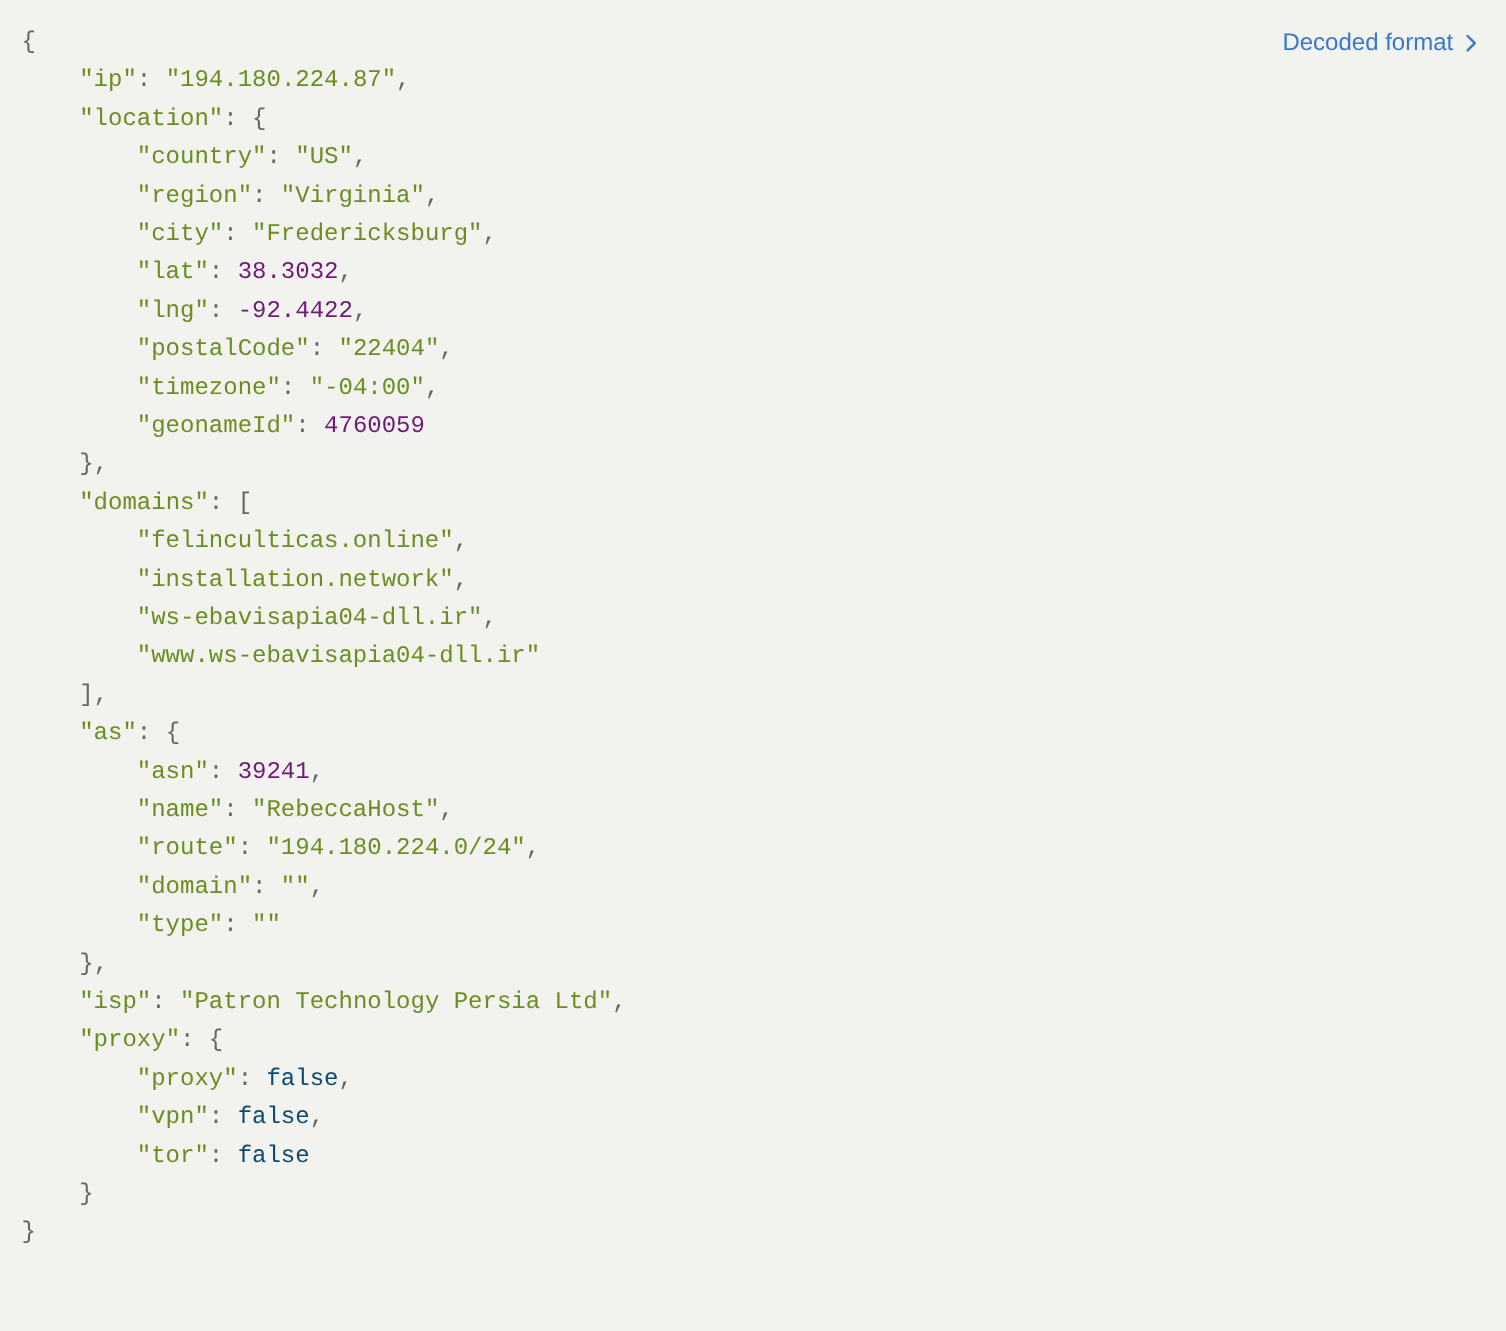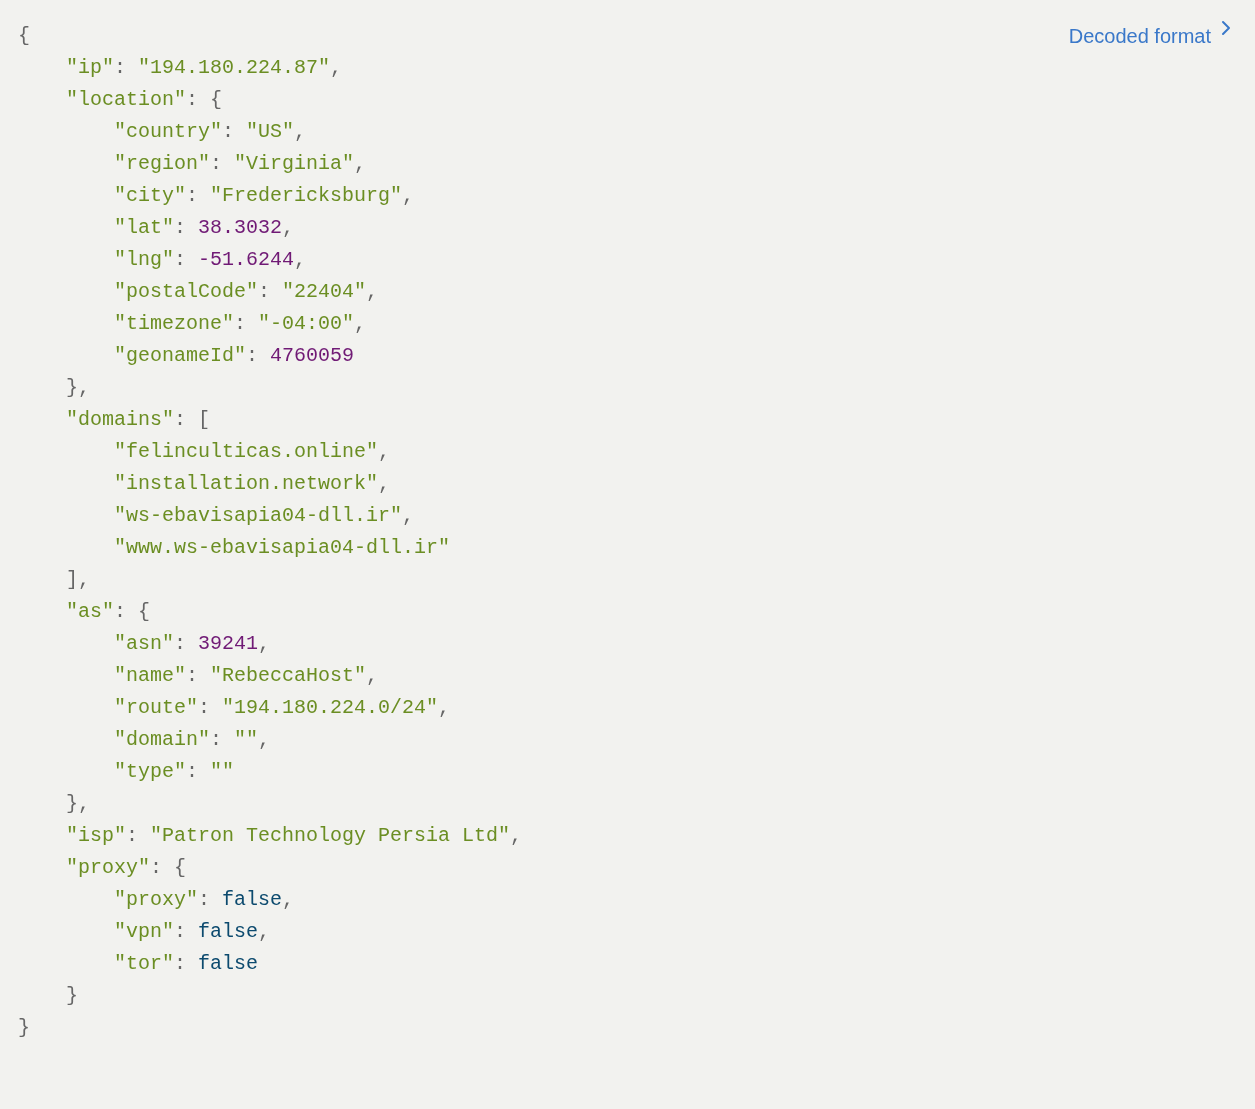--- a/index.html
+++ b/index.html
@@ -17,20 +17,21 @@
   }
   .decoded-link {
     position: absolute;
     top: 0;
     right: 6px;
     font-family: -apple-system, BlinkMacSystemFont, "Segoe UI", Arial, sans-serif;
     color: #3a78c9;
     font-size: 20px;
     cursor: pointer;
     display: flex;
+    align-items: center;
     gap: 10px;
   }
   .decoded-link .chev {
     display: inline-block;
   }
   .decoded-link svg {
     display: block;
   }
   pre {
     font-family: inherit;
@@ -55,21 +56,21 @@
     </span>
   </div>
 
   <pre id="json-output"><span class="tok-punc">{</span>
     <span class="tok-key">"ip"</span><span class="tok-punc">: </span><span class="tok-string">"194.180.224.87"</span><span class="tok-punc">,</span>
     <span class="tok-key">"location"</span><span class="tok-punc">: </span><span class="tok-punc">{</span>
         <span class="tok-key">"country"</span><span class="tok-punc">: </span><span class="tok-string">"US"</span><span class="tok-punc">,</span>
         <span class="tok-key">"region"</span><span class="tok-punc">: </span><span class="tok-string">"Virginia"</span><span class="tok-punc">,</span>
         <span class="tok-key">"city"</span><span class="tok-punc">: </span><span class="tok-string">"Fredericksburg"</span><span class="tok-punc">,</span>
         <span class="tok-key">"lat"</span><span class="tok-punc">: </span><span class="tok-number">38.3032</span><span class="tok-punc">,</span>
-        <span class="tok-key">"lng"</span><span class="tok-punc">: </span><span class="tok-number">-51.6244</span><span class="tok-punc">,</span>
+        <span class="tok-key">"lng"</span><span class="tok-punc">: </span><span class="tok-number">-92.4422</span><span class="tok-punc">,</span>
         <span class="tok-key">"postalCode"</span><span class="tok-punc">: </span><span class="tok-string">"22404"</span><span class="tok-punc">,</span>
         <span class="tok-key">"timezone"</span><span class="tok-punc">: </span><span class="tok-string">"-04:00"</span><span class="tok-punc">,</span>
         <span class="tok-key">"geonameId"</span><span class="tok-punc">: </span><span class="tok-number">4760059</span><span class="tok-punc"></span>
     <span class="tok-punc">}</span><span class="tok-punc">,</span>
     <span class="tok-key">"domains"</span><span class="tok-punc">: </span><span class="tok-punc">[</span>
         <span class="tok-string">"felinculticas.online"</span><span class="tok-punc">,</span>
         <span class="tok-string">"installation.network"</span><span class="tok-punc">,</span>
         <span class="tok-string">"ws-ebavisapia04-dll.ir"</span><span class="tok-punc">,</span>
         <span class="tok-string">"www.ws-ebavisapia04-dll.ir"</span><span class="tok-punc"></span>
     <span class="tok-punc">]</span><span class="tok-punc">,</span>

